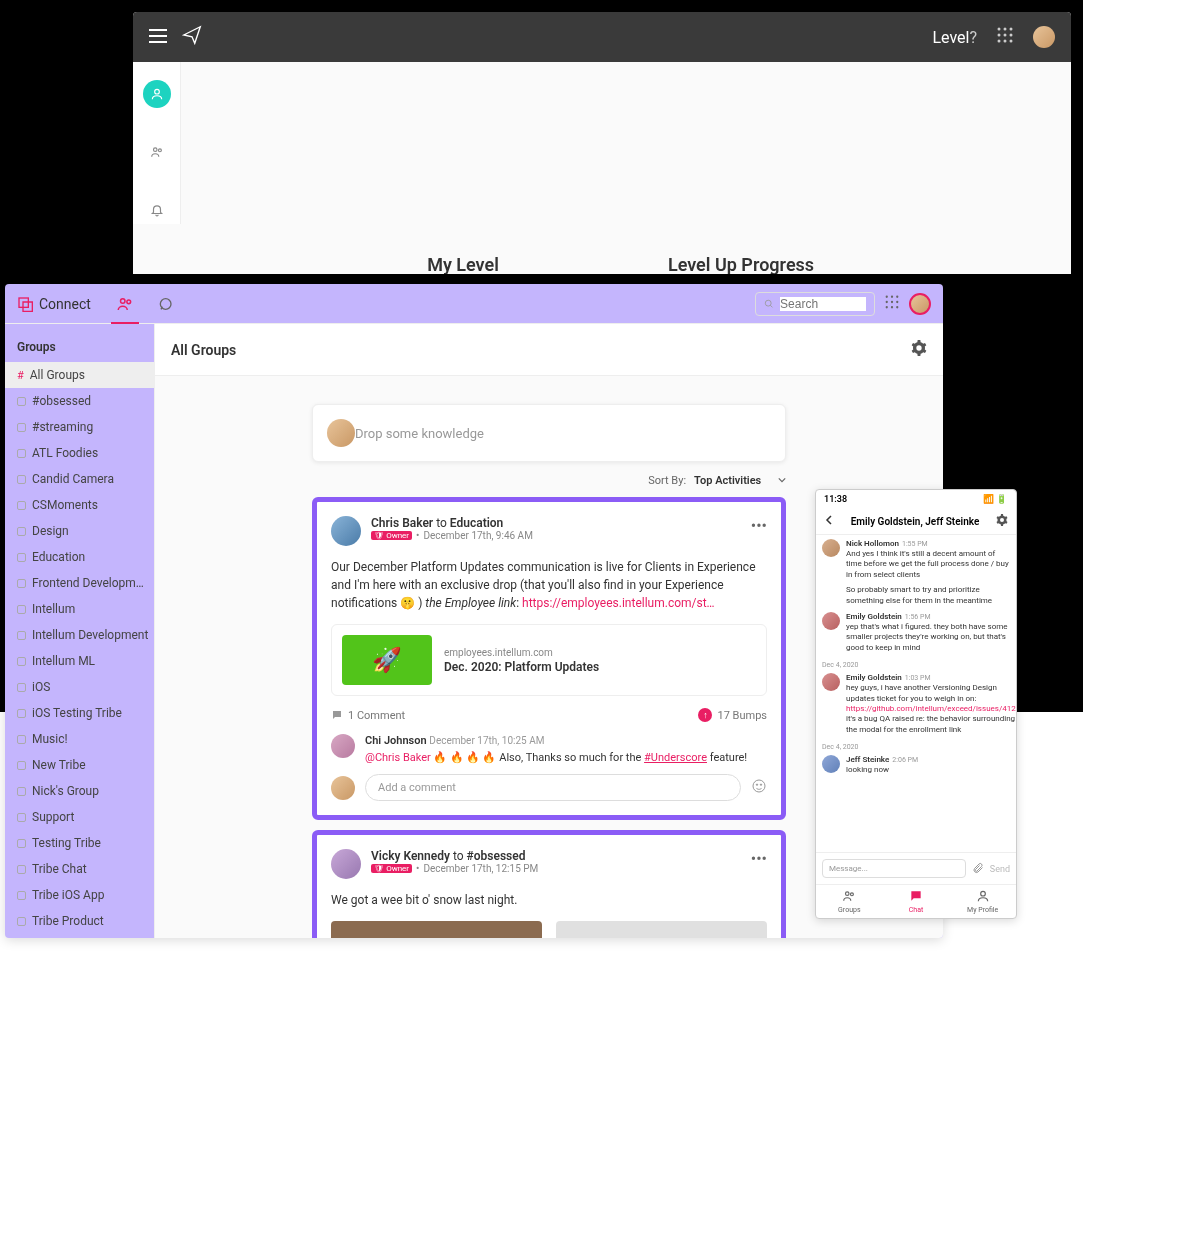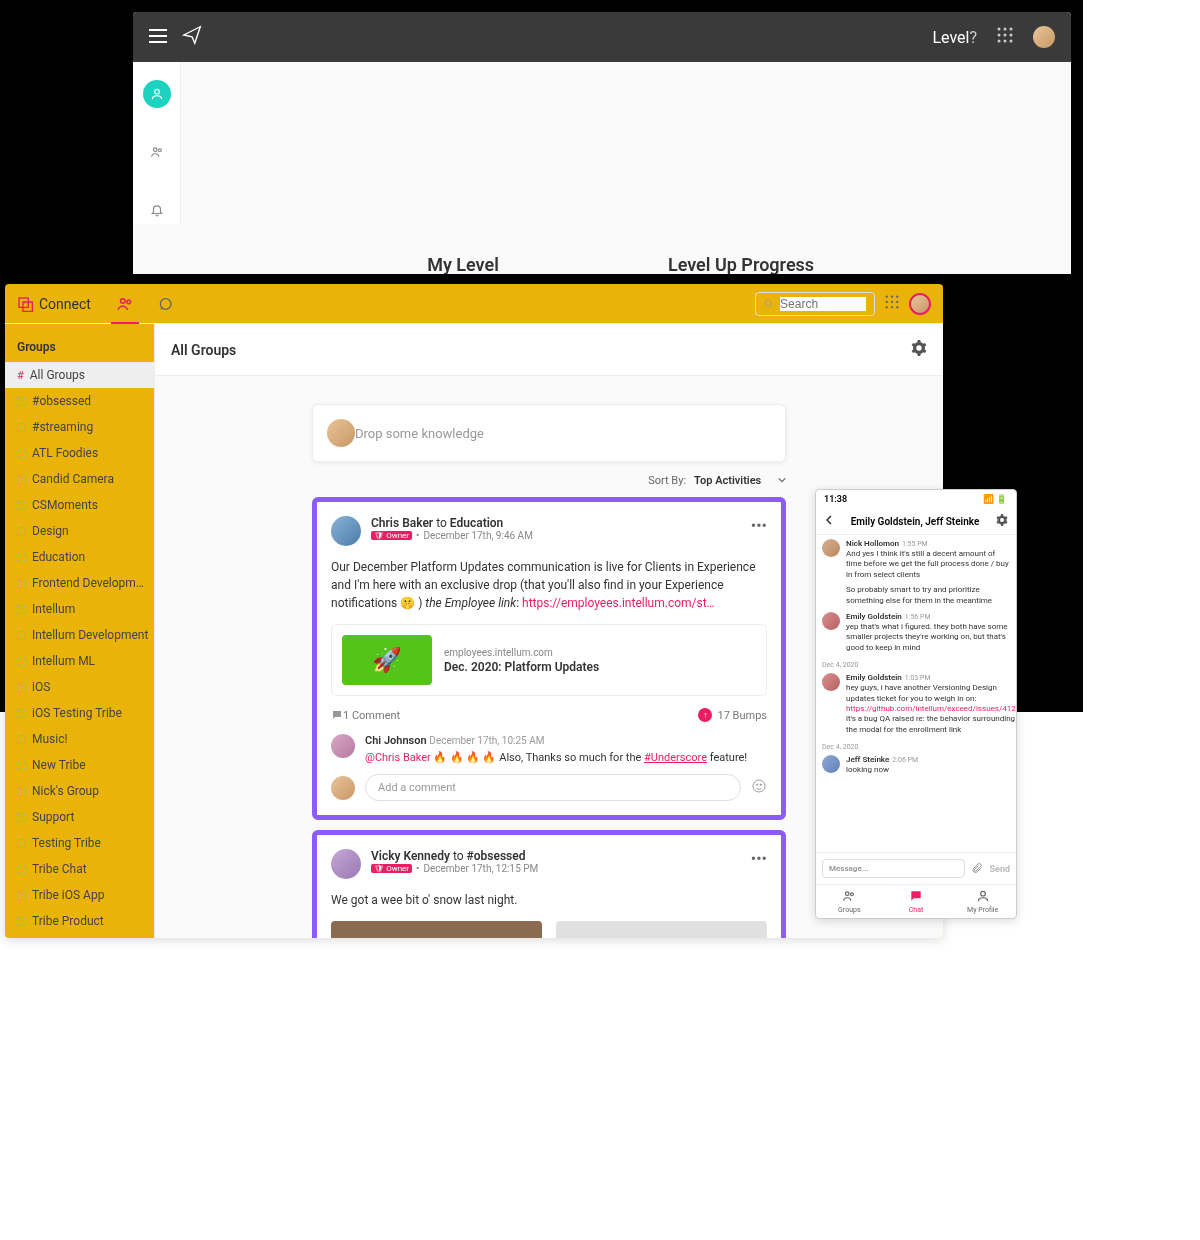--- a/index.html
+++ b/index.html
@@ -27,21 +27,21 @@
 .level-badge { width: 100px; height: 100px; margin: 0 auto 12px; border-radius: 50%; background: #4caf50; display: flex; align-items: center; justify-content: center; color: #fff; font-size: 48px; font-weight: 700; position: relative; overflow: hidden; }
 .level-badge::before { content: ""; position: absolute; width: 130%; height: 30px; background: rgba(255,255,255,0.15); transform: rotate(-30deg); top: 20px; }
 .level-badge::after { content: ""; position: absolute; width: 130%; height: 30px; background: rgba(255,255,255,0.15); transform: rotate(-30deg); bottom: 10px; }
 .level-card .caption { font-size: 11px; color: #555; }
 .progress-ring { width: 100px; height: 100px; margin: 0 auto 10px; position: relative; }
 .progress-ring svg { transform: rotate(-90deg); }
 .progress-ring .inner-badge { position: absolute; top: 50%; left: 50%; transform: translate(-50%, -65%); width: 36px; height: 36px; border-radius: 50%; background: #ddd; display: flex; align-items: center; justify-content: center; color: #fff; font-size: 16px; font-weight: 700; }
 .progress-label { position: absolute; bottom: 18px; left: 50%; transform: translateX(-50%); font-size: 10px; color: #888; }
 
 
-.connect-window { position: absolute; top: 284px; left: 5px; width: 938px; height: 654px; background: #eab308; border-radius: 4px; overflow: hidden; box-shadow: 0 2px 12px rgba(0,0,0,0.15); }
+.connect-window { position: absolute; top: 284px; left: 5px; width: 938px; height: 654px; background: #c4b5fd; border-radius: 4px; overflow: hidden; box-shadow: 0 2px 12px rgba(0,0,0,0.15); }
 .connect-header { height: 40px; border-bottom: 1px solid #eee; display: flex; align-items: center; padding: 0 12px; }
 .connect-header .brand { display: flex; align-items: center; gap: 6px; color: #333; font-size: 14px; }
 .connect-header .brand svg { color: #e91e63; }
 .connect-header .tabs { display: flex; margin-left: 16px; gap: 4px; }
 .connect-header .tab { width: 36px; height: 40px; display: flex; align-items: center; justify-content: center; cursor: pointer; position: relative; }
 .connect-header .tab.active { color: #e91e63; }
 .connect-header .tab.active::after { content: ""; position: absolute; bottom: 0; left: 4px; right: 4px; height: 2px; background: #e91e63; }
 .connect-header .header-spacer { flex: 1; }
 .connect-header .search-box { display: flex; align-items: center; border: 1px solid #ddd; border-radius: 4px; padding: 4px 8px; gap: 6px; width: 120px; }
 .connect-header .search-box input { border: none; outline: none; font-size: 12px; width: 100%; }
@@ -72,21 +72,21 @@
 .post-header .meta .sub .badge { background: #e91e63; color: #fff; border-radius: 2px; padding: 0 3px; font-size: 8px; display: inline-flex; align-items: center; gap: 2px; }
 .post-header .more { margin-left: auto; cursor: pointer; color: #666; }
 .post-body { margin-top: 12px; font-size: 12px; color: #333; line-height: 1.5; }
 .post-body .italic { font-style: italic; }
 .post-body .link { color: #e91e63; }
 .link-embed { margin-top: 12px; border: 1px solid #eee; border-radius: 6px; padding: 10px; display: flex; align-items: center; gap: 12px; }
 .link-embed .thumb { width: 90px; height: 50px; background: #52c41a; border-radius: 4px; display: flex; align-items: center; justify-content: center; font-size: 24px; }
 .link-embed .info .domain { font-size: 10px; color: #888; }
 .link-embed .info .title { font-size: 12px; font-weight: 600; color: #333; margin-top: 2px; }
 .post-footer { margin-top: 12px; display: flex; align-items: center; justify-content: space-between; font-size: 11px; color: #777; }
-.post-footer .comments { display: flex; align-items: center; cursor: pointer; }
+.post-footer .comments { display: flex; align-items: center; gap: 5px; cursor: pointer; }
 .post-footer .bumps { display: flex; align-items: center; gap: 5px; cursor: pointer; }
 .post-footer .bumps .arrow { width: 14px; height: 14px; border-radius: 50%; background: #e91e63; color: #fff; display: flex; align-items: center; justify-content: center; font-size: 9px; }
 .comment-thread { margin-top: 12px; }
 .comment { display: flex; gap: 10px; align-items: flex-start; }
 .comment .avatar { width: 24px; height: 24px; border-radius: 50%; background: linear-gradient(135deg, #d8a8c4, #b87aa0); }
 .comment .body { font-size: 11px; }
 .comment .body .name { font-weight: 600; color: #333; }
 .comment .body .time { color: #999; font-size: 10px; }
 .comment .body .text { margin-top: 4px; color: #333; }
 .comment .body .text .mention { color: #e91e63; }
@@ -113,21 +113,21 @@
 .msg-row { display: flex; gap: 6px; margin-bottom: 6px; }
 .msg-row .av { width: 18px; height: 18px; border-radius: 50%; background: linear-gradient(135deg, #d8b090, #b88860); flex-shrink: 0; }
 .msg-row .content { flex: 1; }
 .msg-row .meta { font-size: 8px; }
 .msg-row .meta .name { font-weight: 600; color: #333; }
 .msg-row .meta .time { color: #999; margin-left: 3px; font-size: 7px; }
 .msg-row .text { font-size: 8px; color: #333; line-height: 1.3; margin-top: 1px; }
 .msg-row .text .link { color: #e91e63; }
 .msg-row .text.secondary { margin-top: 5px; }
 .date-divider { font-size: 7px; color: #999; padding: 2px 0 4px; }
-.mobile-input { display: flex; align-items: center; padding: 6px; border-top: 1px solid #eee; gap: 6px; font-weight: bold; }
+.mobile-input { display: flex; align-items: center; padding: 6px; border-top: 1px solid #eee; gap: 6px; }
 .mobile-input .field { flex: 1; border: 1px solid #ddd; border-radius: 4px; padding: 4px 6px; font-size: 8px; color: #999; }
 .mobile-input .attach { color: #999; cursor: pointer; }
 .mobile-input .send { color: #bbb; font-size: 9px; cursor: pointer; }
 .mobile-tabs { display: flex; border-top: 1px solid #eee; }
 .mobile-tabs .tab { flex: 1; text-align: center; padding: 4px 0; cursor: pointer; }
 .mobile-tabs .tab .icon { font-size: 12px; color: #666; }
 .mobile-tabs .tab.active .icon { color: #e91e63; }
 .mobile-tabs .tab .label { font-size: 7px; color: #666; }
 .mobile-tabs .tab.active .label { color: #e91e63; }
 </style>

